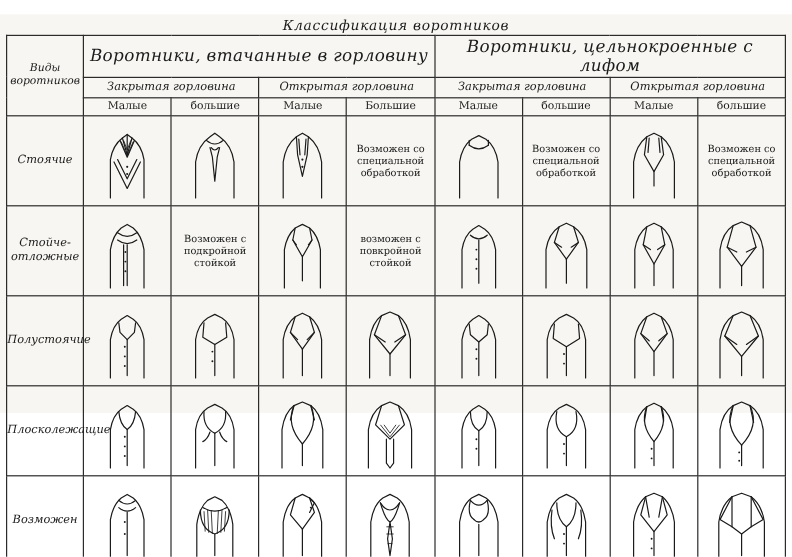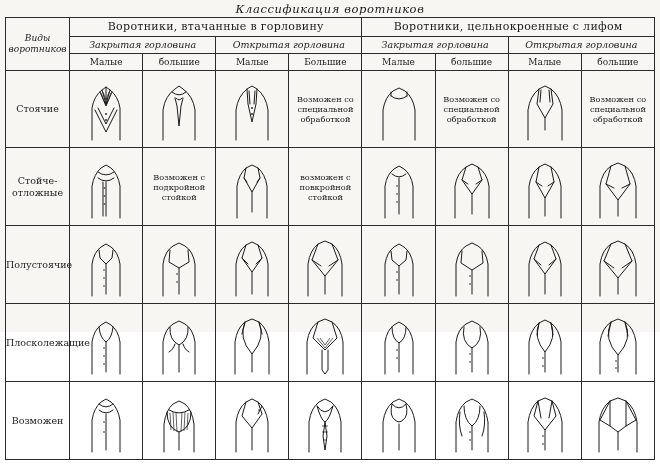--- a/index.html
+++ b/index.html
@@ -12,20 +12,21 @@
     height: 464px;
     overflow: hidden;
     font-family: "DejaVu Serif", serif;
     color: #1b1b1b;
   }
   .page {
     position: relative;
     width: 660px;
     height: 332px;
     background: #f7f6f2;
+    margin-top: 12px;
   }
   .title {
     position: absolute;
     top: 2px;
     left: 0;
     width: 660px;
     text-align: center;
     font-style: italic;
     font-size: 11.5px;
     letter-spacing: 0.6px;
@@ -41,34 +42,36 @@
     table-layout: fixed;
   }
   table.grid td, table.grid th {
     border: 1px solid #2b2b2b;
     padding: 0;
     vertical-align: middle;
     text-align: center;
     font-weight: normal;
   }
   .hdr-main {
-    font-size: 11px;
+    font-style: italic;
+    font-size: 14px;
     height: 16px;
     letter-spacing: 0.3px;
   }
   .hdr-sub {
     font-style: italic;
     font-size: 9.5px;
     height: 15px;
   }
   .hdr-size {
     font-size: 9px;
     height: 14px;
   }
   .rowhead {
+    font-style: italic;
     font-size: 9.5px;
     text-align: left;
     padding-left: 5px;
     line-height: 12px;
     width: 62px;
   }
   .corner {
     font-style: italic;
     font-size: 9px;
     line-height: 11px;

